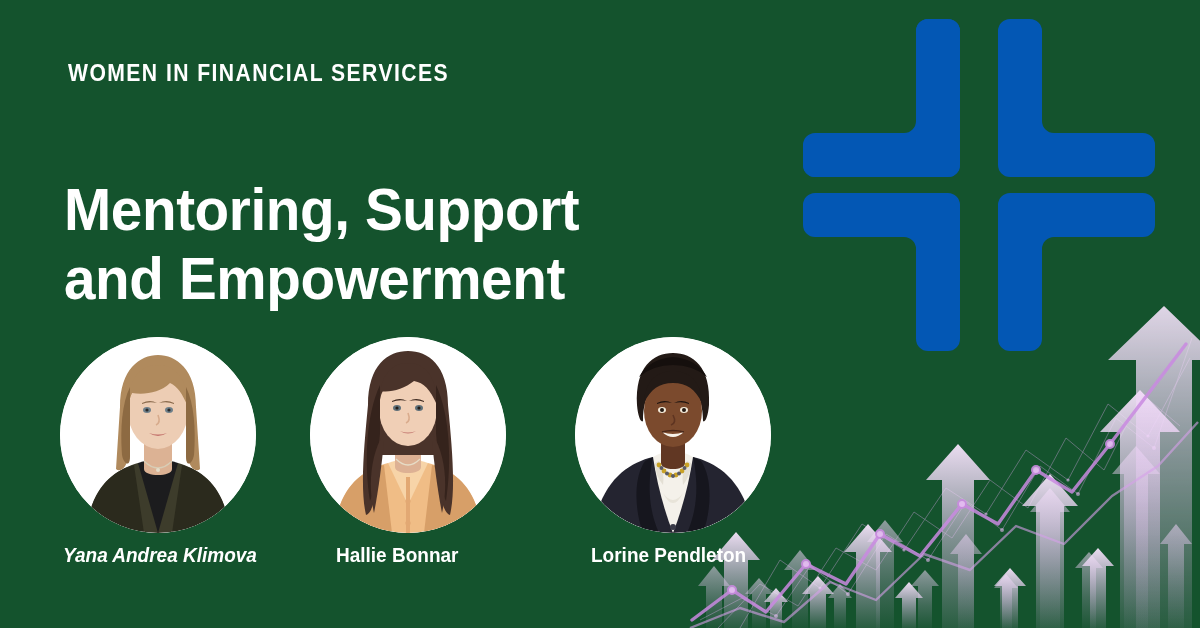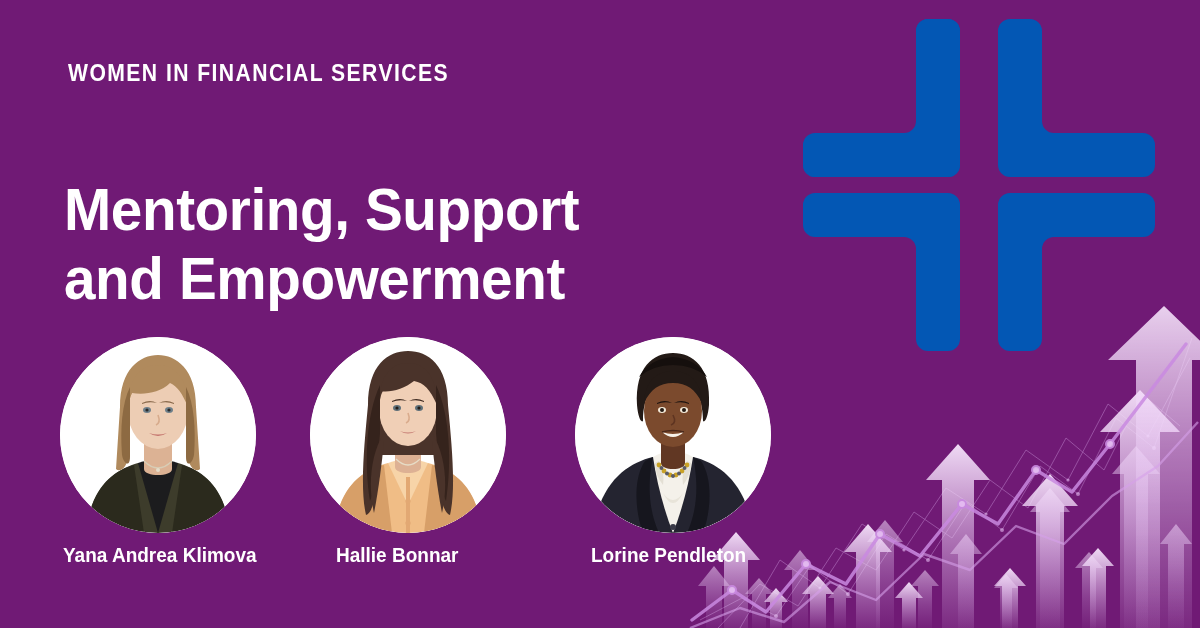--- a/index.html
+++ b/index.html
@@ -10,21 +10,21 @@
   }
   body {
     font-family: "Liberation Sans", "DejaVu Sans", sans-serif;
   }
 
   #banner {
     position: relative;
     width: 1200px;
     height: 628px;
     overflow: hidden;
-    background: #701a75;
+    background: #14532d;
   }
 
   
   #bg-graphic {
     position: absolute;
     right: 0;
     bottom: 0;
     width: 520px;
     height: 330px;
     pointer-events: none;
@@ -75,21 +75,21 @@
     left: 60px;
     top: 337px;
     width: 700px;
     height: 240px;
   }
   .portrait-card {
     position: absolute;
     top: 0;
     width: 196px;
   }
-  .portrait-card.p0 { left: 0px; }
+  .portrait-card.p0 { left: 0px; font-style: italic; }
   .portrait-card.p1 { left: 250px; }
   .portrait-card.p2 { left: 515px; }
 
   .avatar {
     position: relative;
     width: 196px;
     height: 196px;
     border-radius: 50%;
     overflow: hidden;
     background: #ffffff;

